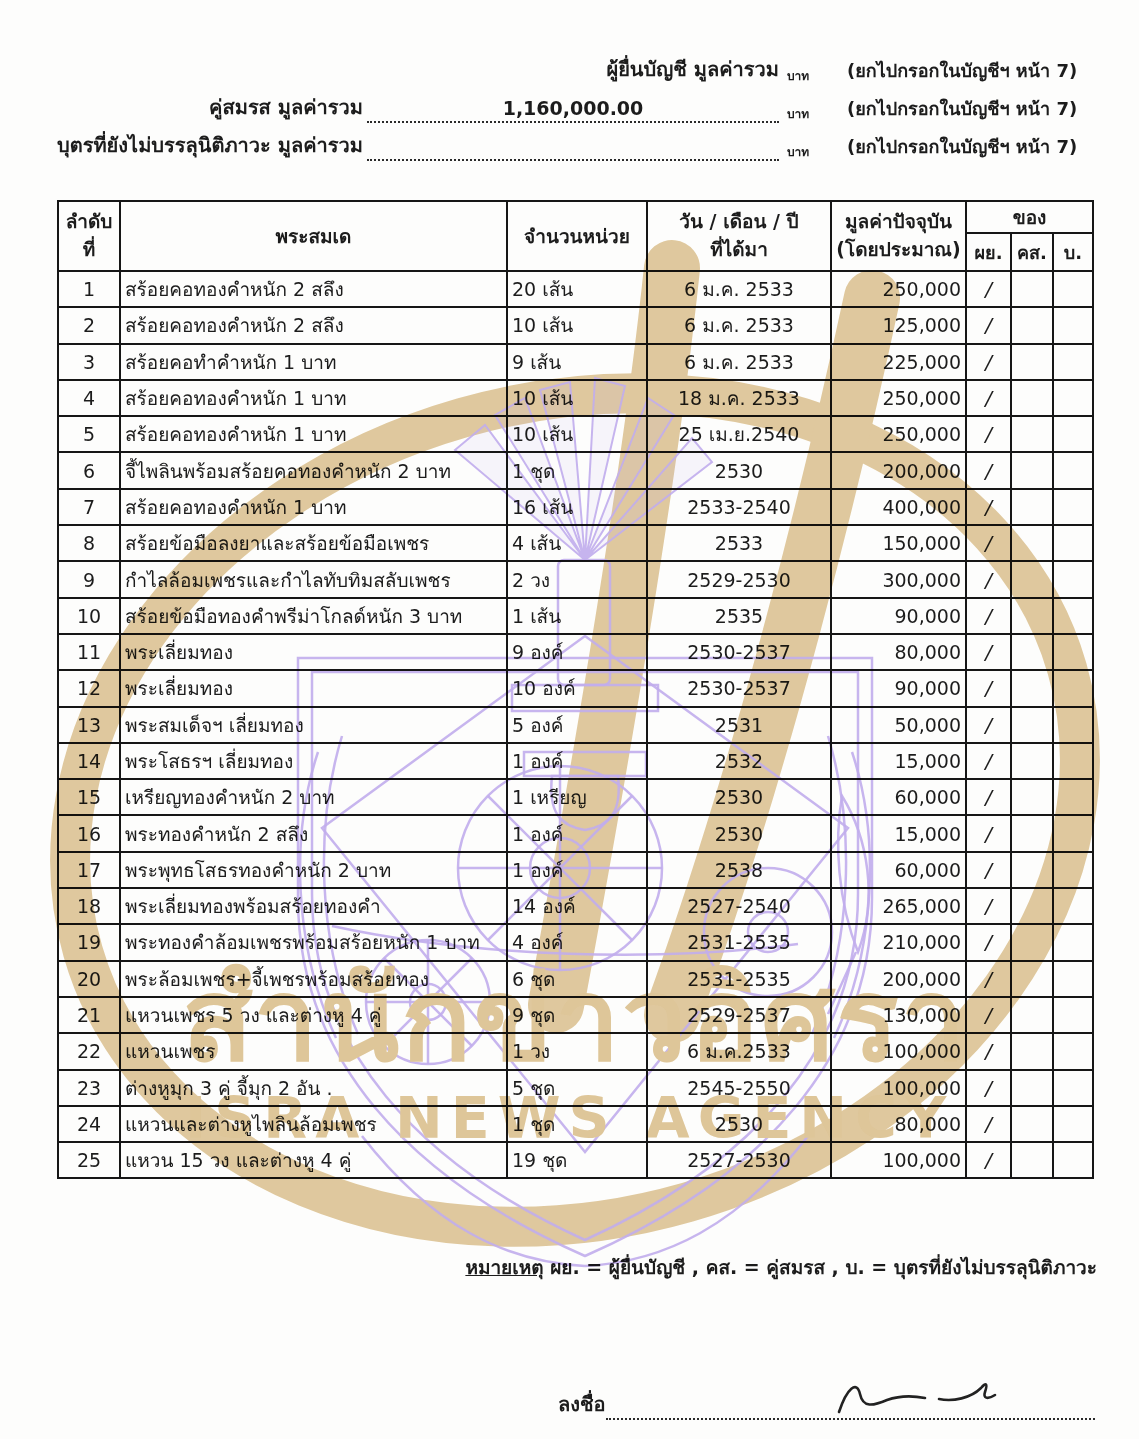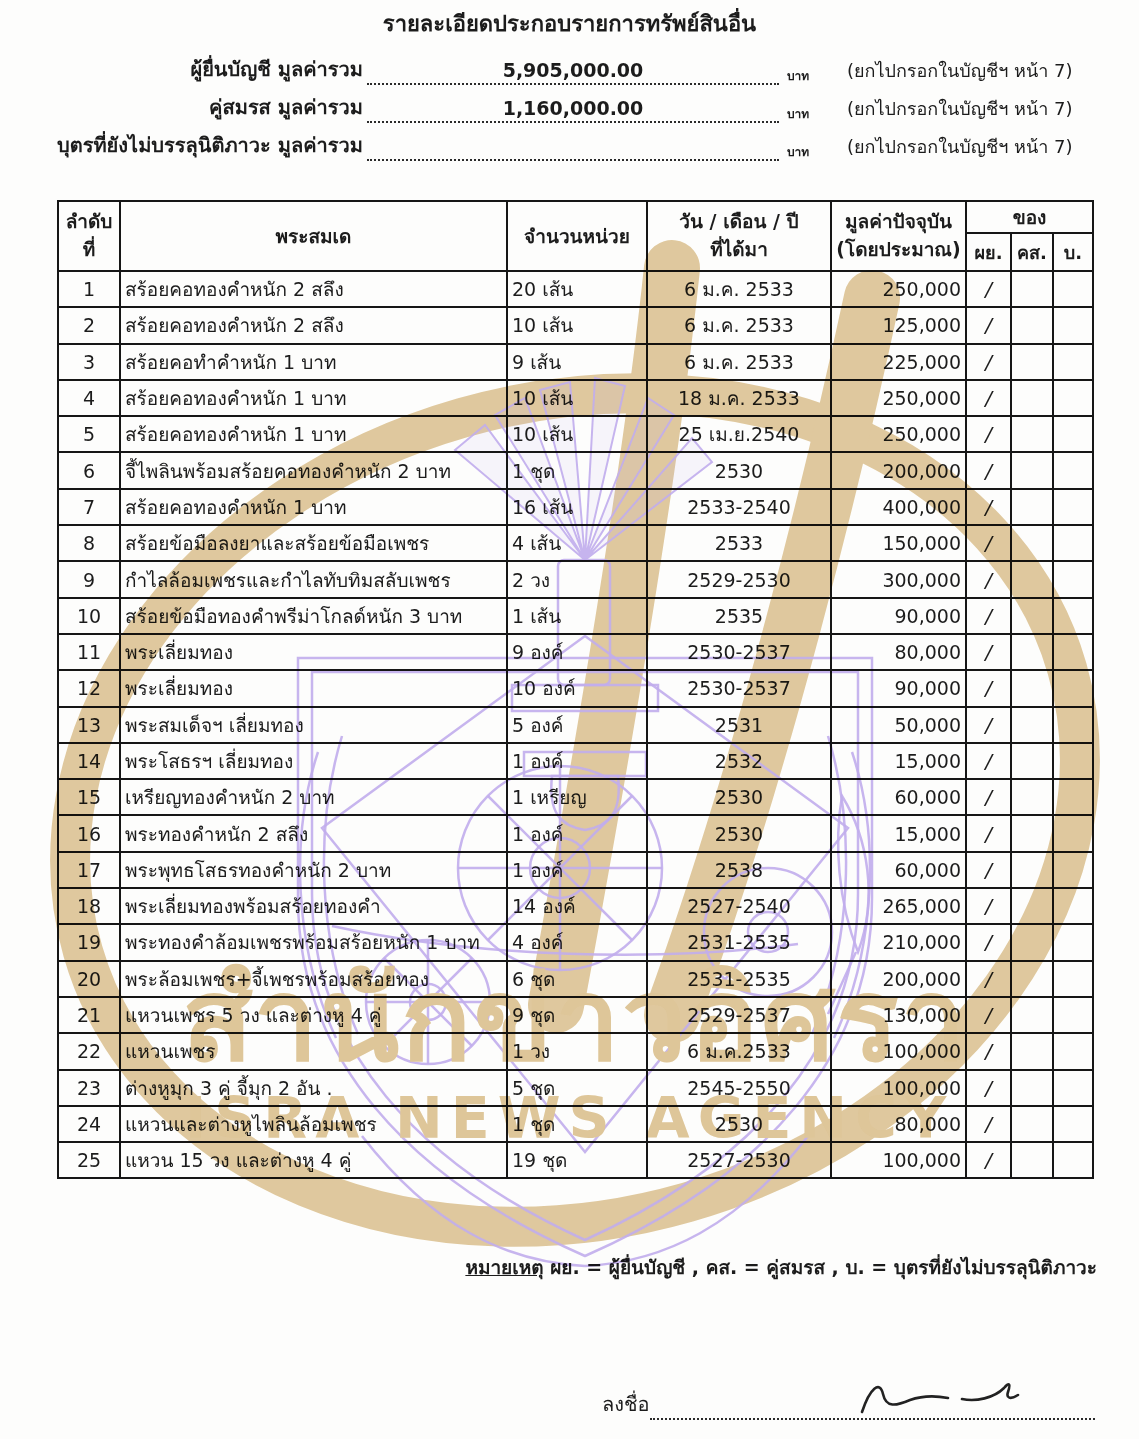--- a/index.html
+++ b/index.html
@@ -25,21 +25,21 @@
   .summary{position:absolute;top:52px;left:57px;right:42px;}
   .sum-row{display:flex;align-items:flex-end;height:33px;margin-bottom:5px;}
   .sum-label{flex:1;text-align:right;font-weight:700;font-size:20px;white-space:nowrap;}
   .sum-fill{
     width:412px;margin-left:4px;
     border-bottom:2px dotted #2a2a2a;
     text-align:center;font-size:19px;font-weight:700;
     line-height:26px;white-space:nowrap;
   }
   .sum-baht{width:48px;margin-left:8px;font-weight:700;font-size:12px;white-space:nowrap;}
-  .sum-note{width:250px;margin-left:12px;font-weight:400;font-size:18px;white-space:nowrap;}
+  .sum-note{width:250px;margin-left:12px;font-weight:700;font-size:18px;white-space:nowrap;}
   
   table.assets{
     position:absolute;top:200px;left:57px;
     width:1035px;border-collapse:collapse;table-layout:fixed;
     font-size:19px;
   }
   table.assets th,table.assets td{
     border:2px solid #161616;
     padding:0 4px;vertical-align:middle;
     overflow:hidden;white-space:nowrap;
@@ -58,21 +58,21 @@
   
   .note{
     position:absolute;top:1252px;right:42px;
     font-size:19px;font-weight:700;white-space:nowrap;
   }
   .note .note-label{text-decoration:underline;text-align:right;}
   .sign-row{
     position:absolute;top:1386px;left:558px;right:44px;
     display:flex;align-items:flex-end;height:34px;
   }
-  .sign-label{font-weight:400;font-size:20px;margin-left:44px;}
+  .sign-label{font-weight:700;font-size:20px;}
   .sign-line{position:relative;flex:1;border-bottom:2px dotted #2a2a2a;height:30px;}
   .signature-svg{position:absolute;left:46%;top:-16px;}
   
   .watermark{
     position:absolute;inset:0;z-index:5;pointer-events:none;
     mix-blend-mode:multiply;
   }
   .wm-thai{
     position:absolute;top:962px;left:175px;width:800px;
     text-align:center;font-size:116px;font-weight:700;
@@ -85,26 +85,24 @@
   }
   .wm-tan{stroke:var(--watermark-tan);fill:none;}
   .wm-purple{stroke:var(--watermark-purple);fill:none;stroke-width:2.5;opacity:.9;}
   .wm-purple-fill{fill:rgba(195,175,240,0.13);stroke:var(--watermark-purple);stroke-width:2;opacity:.9;}
 </style>
 </head>
 <body>
 
 <div class="page">
 
-  <div class="doc-title">รายละเอียดประกอบรายการทรัพย์สินอื่น</div>
 
   <div class="summary">
     <div class="sum-row">
       <span class="sum-label">ผู้ยื่นบัญชี  มูลค่ารวม</span>
-      <span class="sum-fill">5,905,000.00</span>
       <span class="sum-baht">บาท</span>
       <span class="sum-note">(ยกไปกรอกในบัญชีฯ หน้า 7)</span>
     </div>
     <div class="sum-row">
       <span class="sum-label">คู่สมรส  มูลค่ารวม</span>
       <span class="sum-fill">1,160,000.00</span>
       <span class="sum-baht">บาท</span>
       <span class="sum-note">(ยกไปกรอกในบัญชีฯ หน้า 7)</span>
     </div>
     <div class="sum-row">

